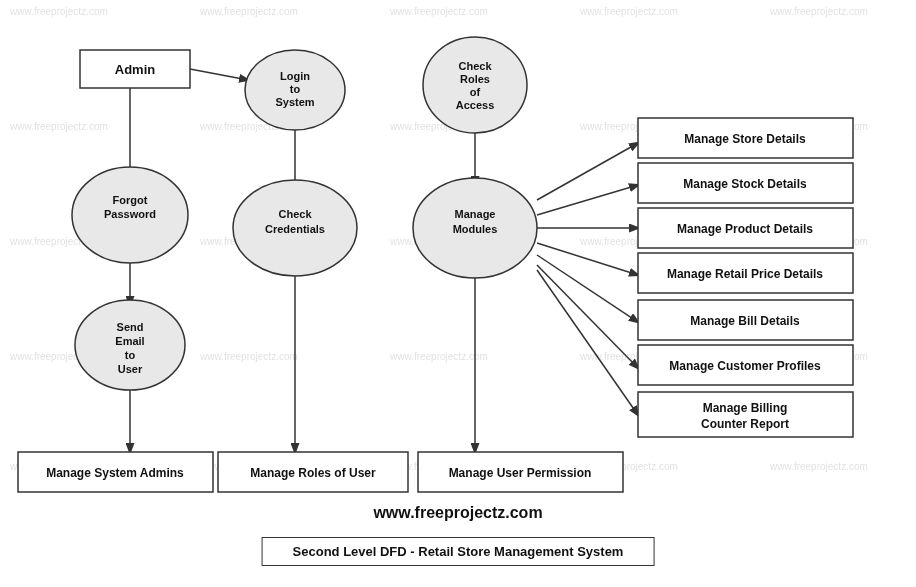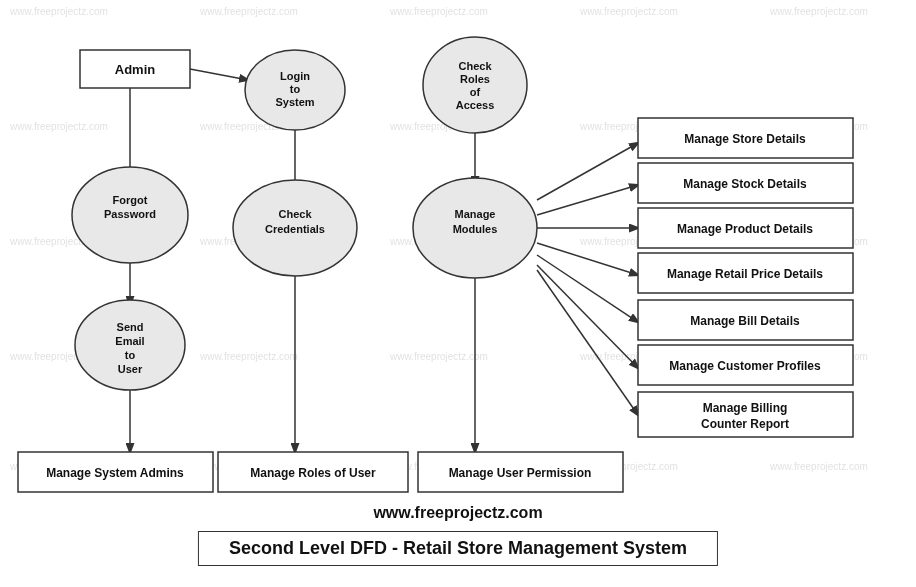--- a/index.html
+++ b/index.html
@@ -22,21 +22,21 @@
       position: absolute;
       top: 0; left: 0;
       width: 916px;
       height: 587px;
     }
     .bottom-label {
       position: absolute;
       bottom: 18px;
       left: 50%;
       transform: translateX(-50%);
-      font-size: 18px;
+      font-size: 13px;
       font-weight: bold;
       text-align: center;
       color: #111;
       border: 1.5px solid #333;
       padding: 6px 30px;
       background: #fff;
       white-space: nowrap;
     }
     .website-label {
       position: absolute;

